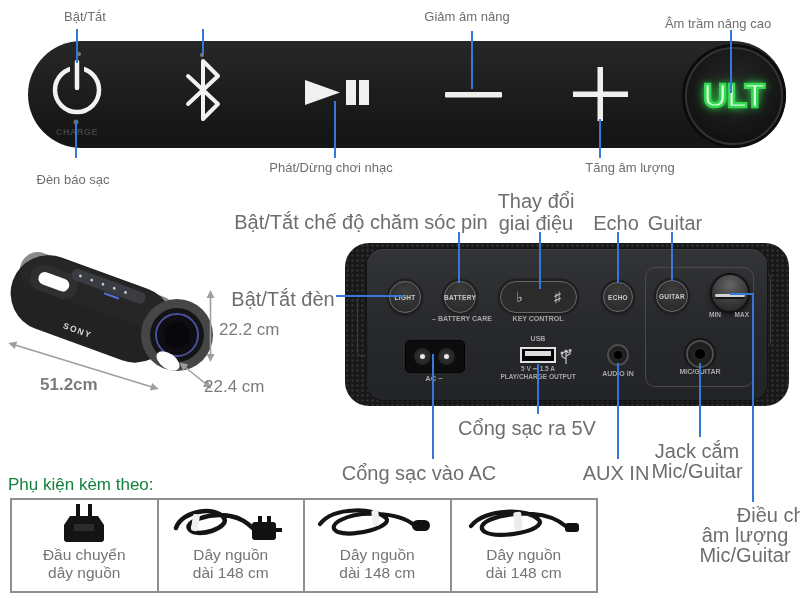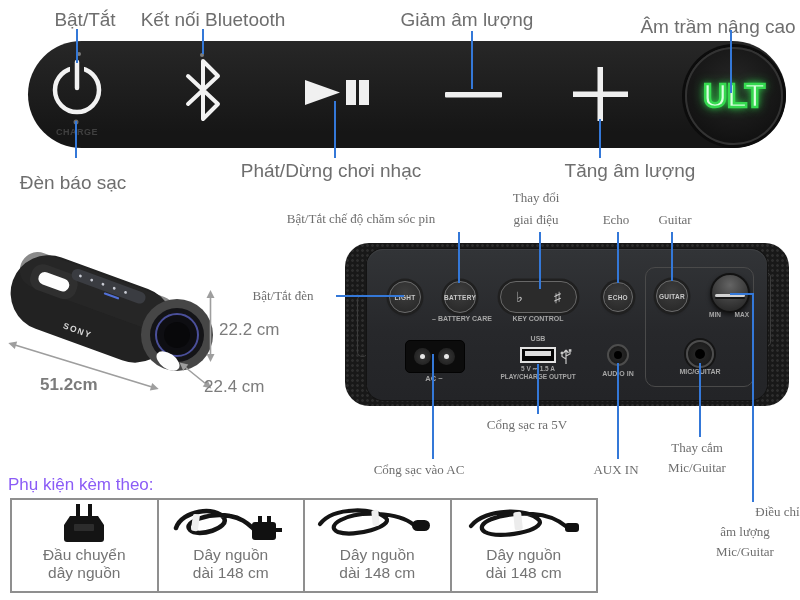--- a/index.html
+++ b/index.html
@@ -8,22 +8,22 @@
     font-family:"Liberation Sans", sans-serif;
   }
   
   .lv, .lh { position:absolute; background:#3478d8; z-index:6; }
   .lv { width:2px; } .lh { height:2px; }
   
   .t-lbl, .m-lbl, .d-lbl {
     position:absolute; color:#6e6e6e; white-space:nowrap; z-index:5;
     transform:translateX(-50%);
   }
-  .t-lbl { font-size:19px; }
-  .m-lbl { font-size:13px;font-family:Liberation Serif, serif; }
+  .t-lbl { font-size:13px; }
+  .m-lbl { font-size:20px; }
   .d-lbl { font-size:17px; color:#7c7c7c; transform:none; }
   
   .topbar {
     position:absolute; left:28px; top:41px; width:758px; height:107px;
     border-radius:54px; background:linear-gradient(180deg,#272727,#161616 85%);
     z-index:1;
   }
   .charge-print {
     position:absolute; left:20px; top:86px; width:58px; text-align:center;
     font-size:9px; font-weight:bold; color:#404040; letter-spacing:.5px;
@@ -81,31 +81,30 @@
   .usb-port::after { content:""; position:absolute; left:3px; right:3px; top:2px; height:5px; background:#dcdcdc; }
   .jack { position:absolute; border-radius:50%; background:radial-gradient(circle,#2c2c2c,#1b1b1b 75%); border:2px solid #4d4d4d; box-sizing:border-box; }
   .jack::after { content:""; position:absolute; border-radius:50%; background:#000; left:50%; top:50%; transform:translate(-50%,-50%); }
   .jack.small { left:240px; top:95px; width:22px; height:22px; } .jack.small::after { width:8px; height:8px; }
   .jack.big   { left:319px; top:91px; width:28px; height:28px; box-shadow:0 0 0 2px #151515; } .jack.big::after { width:10px; height:10px; }
   
   .acc-table { position:absolute; left:10px; top:498px; width:588px; height:95px; display:flex; border:2px solid #8f8f8f; box-sizing:border-box; background:#fff; z-index:2; }
   .acc-cell { flex:1 1 0; border-left:2px solid #8f8f8f; display:flex; flex-direction:column; align-items:center; padding-top:2px; box-sizing:border-box; }
   .acc-cell:first-child { border-left:none; }
   .acc-cap { font-size:15.5px; line-height:18px; color:#747474; text-align:center; }
-  .acc-head { position:absolute; left:8px; top:475px; font-size:17px; color:#8b5cf6; z-index:2; }
+  .acc-head { position:absolute; left:8px; top:475px; font-size:17px; color:#15803d; z-index:2; }
   svg { display:block; }
 </style>
 </head>
 <body>
 
 <div id="stage">
 
   <div class="t-lbl" style="left:85px;  top:9px;">Bật/Tắt</div>
-  <div class="t-lbl" style="left:213px; top:9px;">Kết nối Bluetooth</div>
-  <div class="t-lbl" style="left:467px; top:9px;">Giảm âm lượng</div>
+  <div class="t-lbl" style="left:467px; top:9px;">Giảm âm nâng</div>
   <div class="t-lbl" style="left:718px; top:16px;">Âm trầm nâng cao</div>
   <div class="t-lbl" style="left:73px;  top:172px;">Đèn báo sạc</div>
   <div class="t-lbl" style="left:630px; top:160px;">Tăng âm lượng</div>
   <div class="t-lbl" style="left:331px; top:160px;">Phát/Dừng chơi nhạc</div>
 
   <div class="lv" style="left:76px;  top:29px;  height:34px;"></div>
   <div class="lv" style="left:202px; top:29px;  height:25px;"></div>
   <div class="lv" style="left:471px; top:31px;  height:58px;"></div>
   <div class="lv" style="left:730px; top:30px;  height:63px;"></div>
   <div class="lv" style="left:75px;  top:121px; height:37px;"></div>
@@ -198,21 +197,21 @@
 
   <div class="m-lbl" style="left:361px; top:211px;">Bật/Tắt chế độ chăm sóc pin</div>
   <div class="m-lbl" style="left:536px; top:190px;">Thay đổi</div>
   <div class="m-lbl" style="left:536px; top:212px;">giai điệu</div>
   <div class="m-lbl" style="left:616px; top:212px;">Echo</div>
   <div class="m-lbl" style="left:675px; top:212px;">Guitar</div>
   <div class="m-lbl" style="left:283px; top:288px;">Bật/Tắt đèn</div>
   <div class="m-lbl" style="left:527px; top:417px;">Cổng sạc ra 5V</div>
   <div class="m-lbl" style="left:419px; top:462px;">Cổng sạc vào AC</div>
   <div class="m-lbl" style="left:616px; top:462px;">AUX IN</div>
-  <div class="m-lbl" style="left:697px; top:440px;">Thay cắm</div>
+  <div class="m-lbl" style="left:697px; top:440px;">Jack cắm</div>
   <div class="m-lbl" style="left:697px; top:460px;">Mic/Guitar</div>
   <div class="m-lbl" style="left:784px; top:504px;">Điều chỉnh</div>
   <div class="m-lbl" style="left:745px; top:524px;">âm lượng</div>
   <div class="m-lbl" style="left:745px; top:544px;">Mic/Guitar</div>
 
   <div class="lv" style="left:458px; top:232px; height:51px;"></div>
   <div class="lv" style="left:539px; top:232px; height:57px;"></div>
   <div class="lv" style="left:617px; top:232px; height:51px;"></div>
   <div class="lv" style="left:671px; top:232px; height:49px;"></div>
   <div class="lh" style="left:336px; top:295px; width:68px;"></div>

